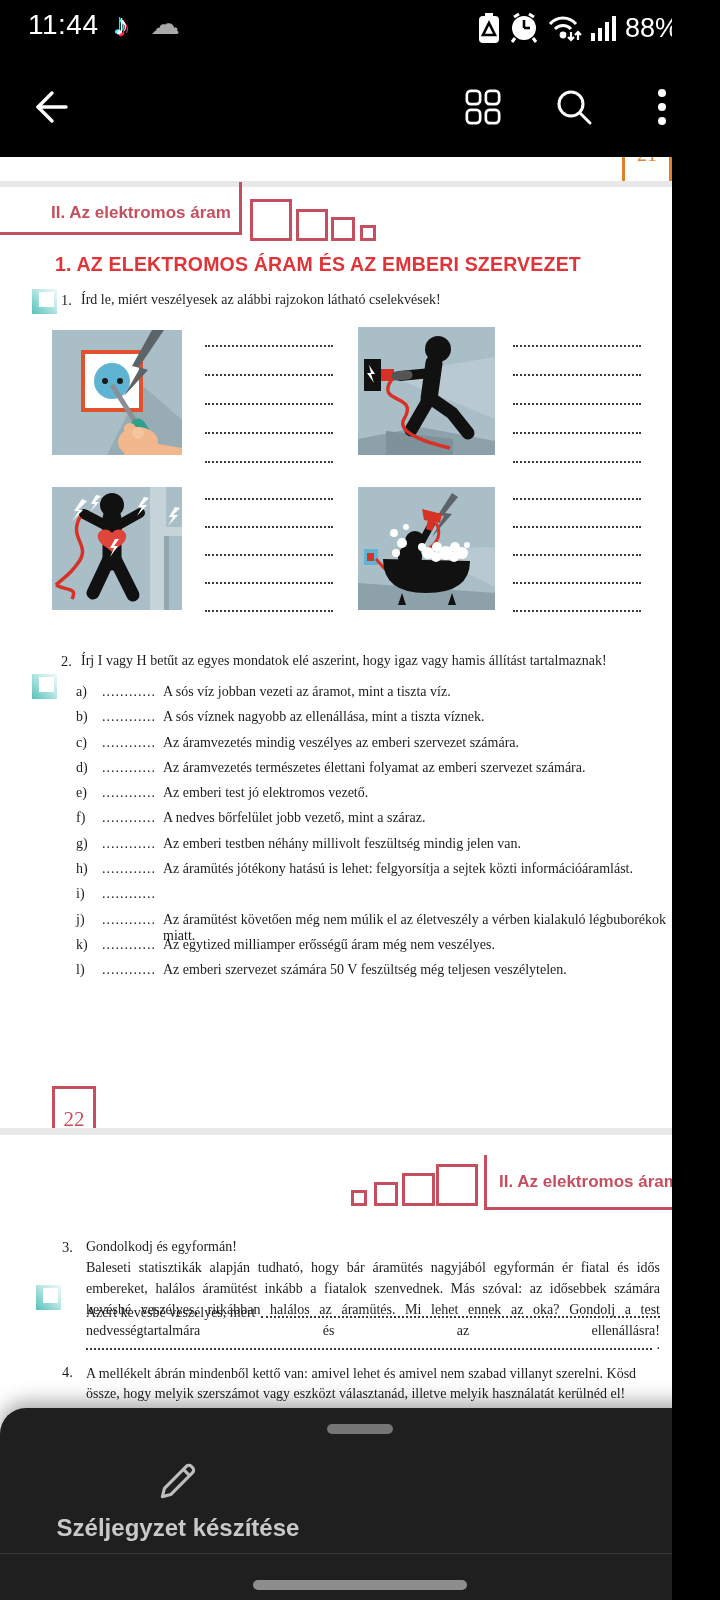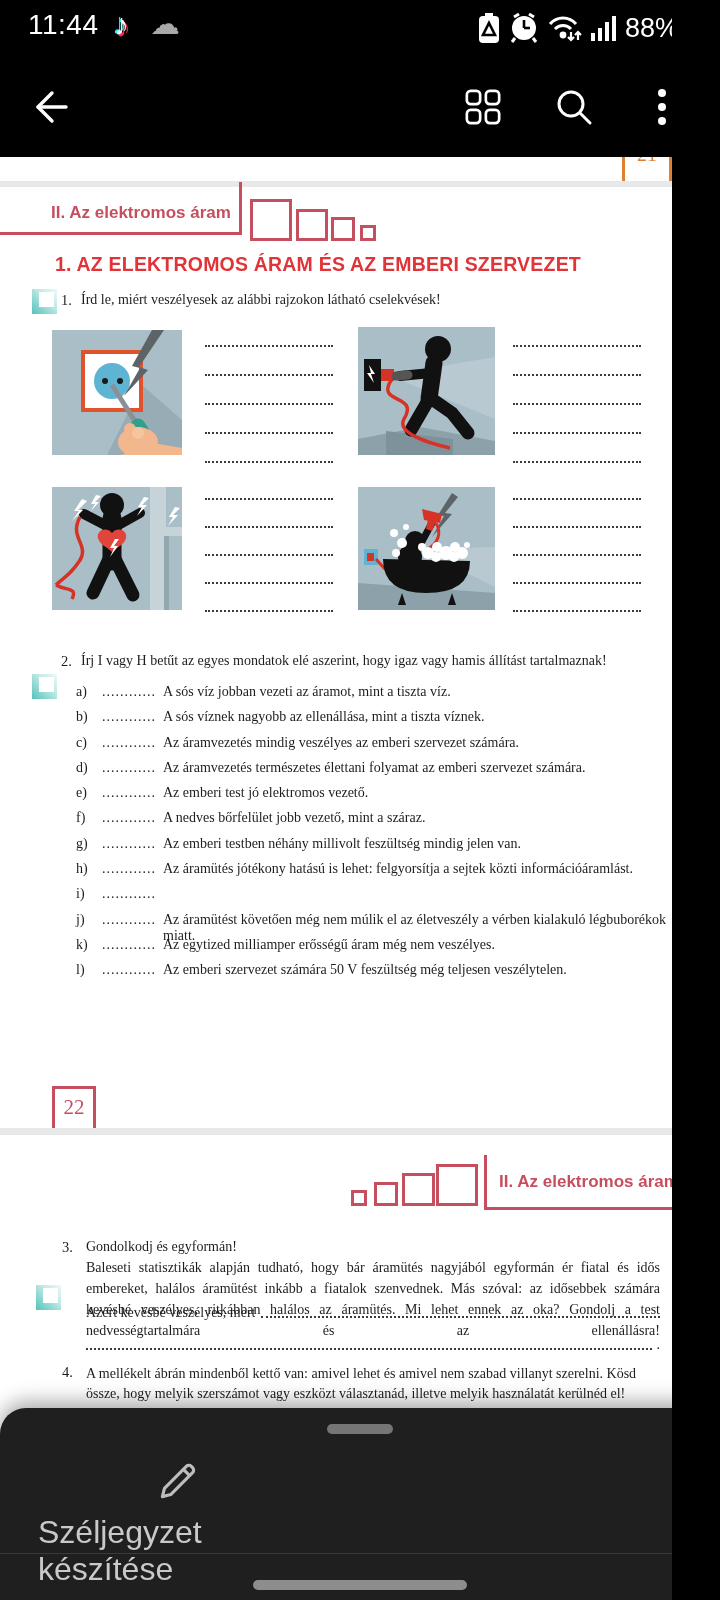--- a/index.html
+++ b/index.html
@@ -33,29 +33,29 @@
   .exprompt{font-size:14px;}
   .dotline{height:0;border-bottom:2.5px dotted #3a3a3a;}
   .ans-lines .dotline{width:128px;}
   .tf-row{height:25.3px;display:flex;align-items:flex-start;font-size:14px;}
   .tf-letter{width:26px;flex:none;}
   .tf-dots{flex:none;letter-spacing:1px;margin-right:7px;color:#2a2a2a;}
   .para{font-size:14px;line-height:21px;text-align:justify;text-align-last:justify;}
   .ansline{display:flex;align-items:flex-end;font-size:14px;}
   .dotfill{flex:1;border-bottom:2px dotted #3a3a3a;margin:0 0 3px 6px;}
   .pagenum-box{border:3px solid #c64f5f;border-bottom:none;color:#c64f5f;font-size:21px;
-               display:flex;align-items:flex-start;justify-content:center;padding-top:6px;box-sizing:border-box;}
+               display:flex;align-items:flex-start;justify-content:center;padding-top:18px;box-sizing:border-box;}
   .p21{border-left:3px solid #e0802f;border-right:3px solid #e0802f;}
   .p21 span{position:absolute;top:-14px;left:0;right:0;text-align:center;color:#e0802f;font-size:20px;}
   
   .sheet{position:absolute;top:1408px;left:0;width:720px;height:192px;background:#1f1f1f;
          border-radius:26px 26px 0 0;box-shadow:0 -6px 20px rgba(0,0,0,.35);}
   .drag-handle{position:absolute;top:16px;left:327px;width:66px;height:10px;border-radius:5px;background:#757575;}
   .sheet-action{position:absolute;top:48px;width:280px;display:flex;flex-direction:column;align-items:center;gap:8px;cursor:pointer;}
-  .sheet-action .lbl{font-size:32px;color:#c9c9c9;font-family:"Liberation Sans",sans-serif;}
+  .sheet-action .lbl{font-size:24px;color:#c9c9c9;font-family:"Liberation Sans",sans-serif;font-weight:bold;}
   .sheet-div{position:absolute;top:145px;left:0;width:720px;height:1px;background:#3a3a3a;}
   .gesture-pill{position:absolute;top:172px;left:253px;width:214px;height:10px;border-radius:5px;background:#8d8d8d;}
 </style>
 </head>
 <body>
 
 <div class="screen">
 
   <div class="status-bar">
     <span class="sb-time">11:44</span>

